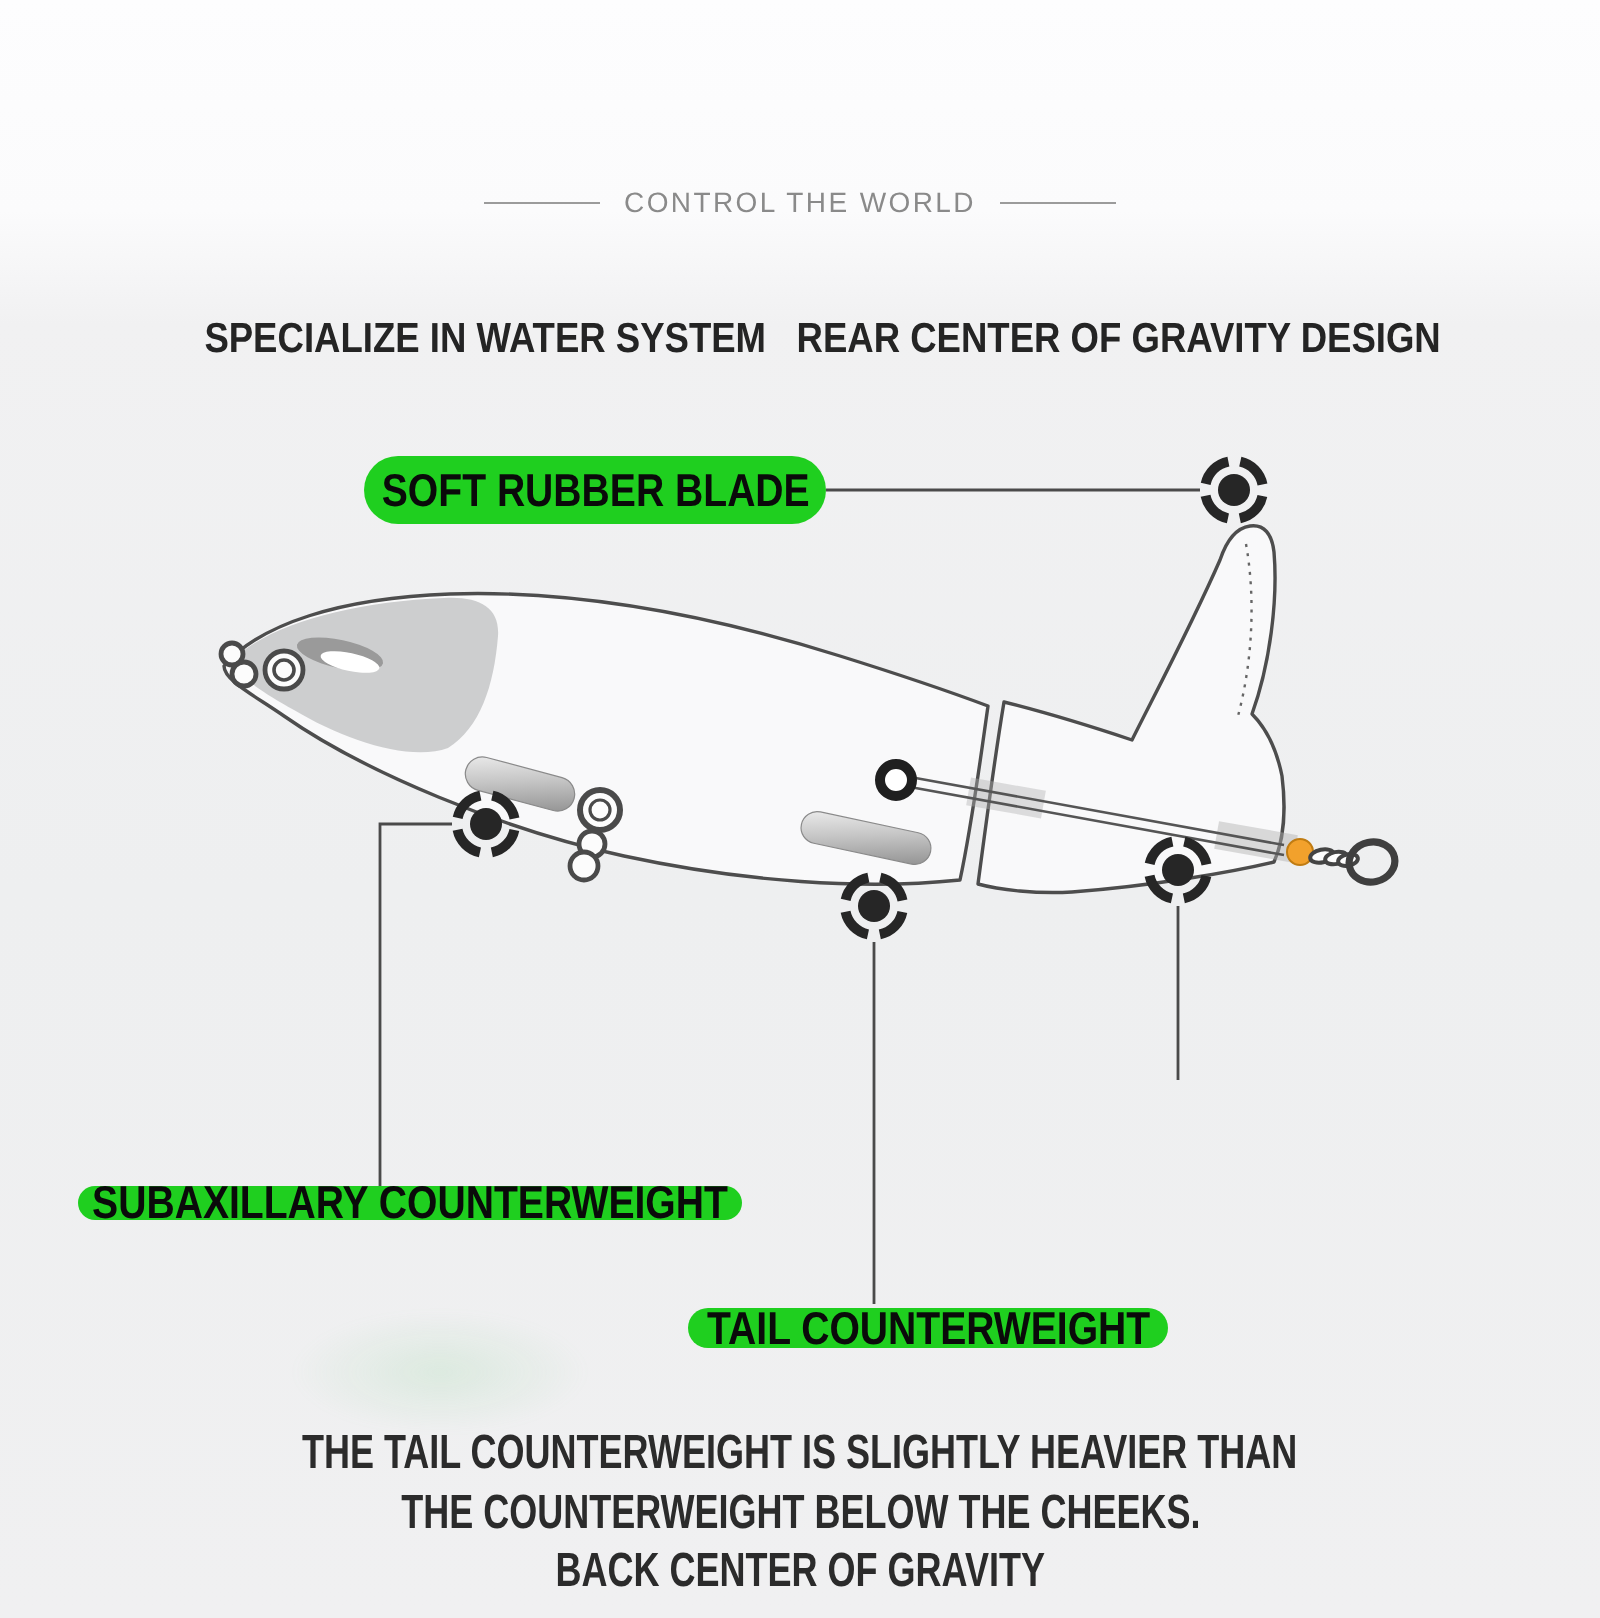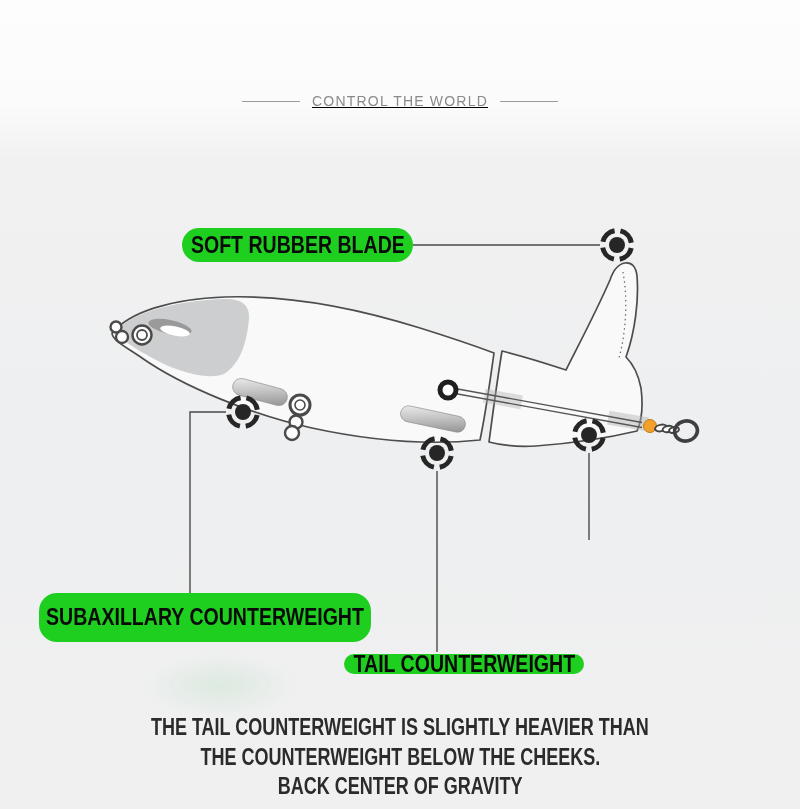--- a/index.html
+++ b/index.html
@@ -14,21 +14,21 @@
   .title-row{
     left:0;top:36px;width:800px;height:52px;
     display:flex;justify-content:center;align-items:center;
     white-space:nowrap;color:#121212;
   }
   .title-inner{transform:scaleX(.60);transform-origin:50% 50%;font-size:46px;letter-spacing:-.5px;}
   .title-light{font-weight:normal;}
   .title-bold{font-weight:bold;margin-left:14px;}
   .tagline-row{
     left:0;top:92px;width:800px;height:18px;
-    display:flex;justify-content:center;align-items:center;gap:12px;text-decoration:underline;
+    display:flex;justify-content:center;align-items:center;gap:12px;
   }
   .tagline-line{width:58px;height:1px;background:#9b9b9b;}
   .tagline-text{font-size:14px;color:#8a8a8a;letter-spacing:1.2px;font-weight:normal;}
   .subtitle{
     left:0;width:800px;height:26px;text-align:center;color:#242424;
     font-size:21px;font-weight:bold;white-space:pre;
   }
   .subtitle .sq{display:inline-block;transform:scaleX(.87);transform-origin:50% 50%;}
   
   .pill{
@@ -56,20 +56,23 @@
 
 <div id="stage">
 
 
   <div class="abs tagline-row">
     <div class="tagline-line"></div>
     <div class="tagline-text">CONTROL THE WORLD</div>
     <div class="tagline-line"></div>
   </div>
 
+  <div class="abs subtitle" style="top:134px;">
+    <span class="sq">SPECIALIZE IN WATER SYSTEM   REAR CENTER OF GRAVITY DESIGN</span>
+  </div>
 
   <div class="abs ghost-green"></div>
 
   <svg class="abs" style="left:0;top:200px;z-index:2;" width="800" height="500" viewBox="0 0 800 500">
     <defs>
       <linearGradient id="pillGrad" x1="0" y1="0" x2="1" y2="1">
         <stop offset="0" stop-color="#ededed"></stop>
         <stop offset="0.45" stop-color="#c6c6c6"></stop>
         <stop offset="1" stop-color="#909090"></stop>
       </linearGradient>
@@ -161,21 +164,21 @@
 
     <use href="#targetMarker" x="617" y="45"></use>
     <use href="#targetMarker" x="243" y="212"></use>
     <use href="#targetMarker" x="437" y="253"></use>
     <use href="#targetMarker" x="589" y="235"></use>
   </svg>
 
   <div class="abs pill" style="left:182px;top:228px;width:231px;height:34px;">
     <span class="sq">SOFT RUBBER BLADE</span>
   </div>
-  <div class="abs pill" style="left:39px;top:593px;width:332px;height:49px;">
+  <div class="abs pill" style="left:39px;top:593px;width:332px;height:17px;">
     <span class="sq">SUBAXILLARY COUNTERWEIGHT</span>
   </div>
   <div class="abs pill" style="left:344px;top:654px;width:240px;height:20px;">
     <span class="sq">TAIL COUNTERWEIGHT</span>
   </div>
 
   <div class="abs footer-text">
     <div><span class="sq">THE TAIL COUNTERWEIGHT IS SLIGHTLY HEAVIER THAN</span></div>
     <div><span class="sq">THE COUNTERWEIGHT BELOW THE CHEEKS.</span></div>
     <div><span class="sq">BACK CENTER OF GRAVITY</span></div>

